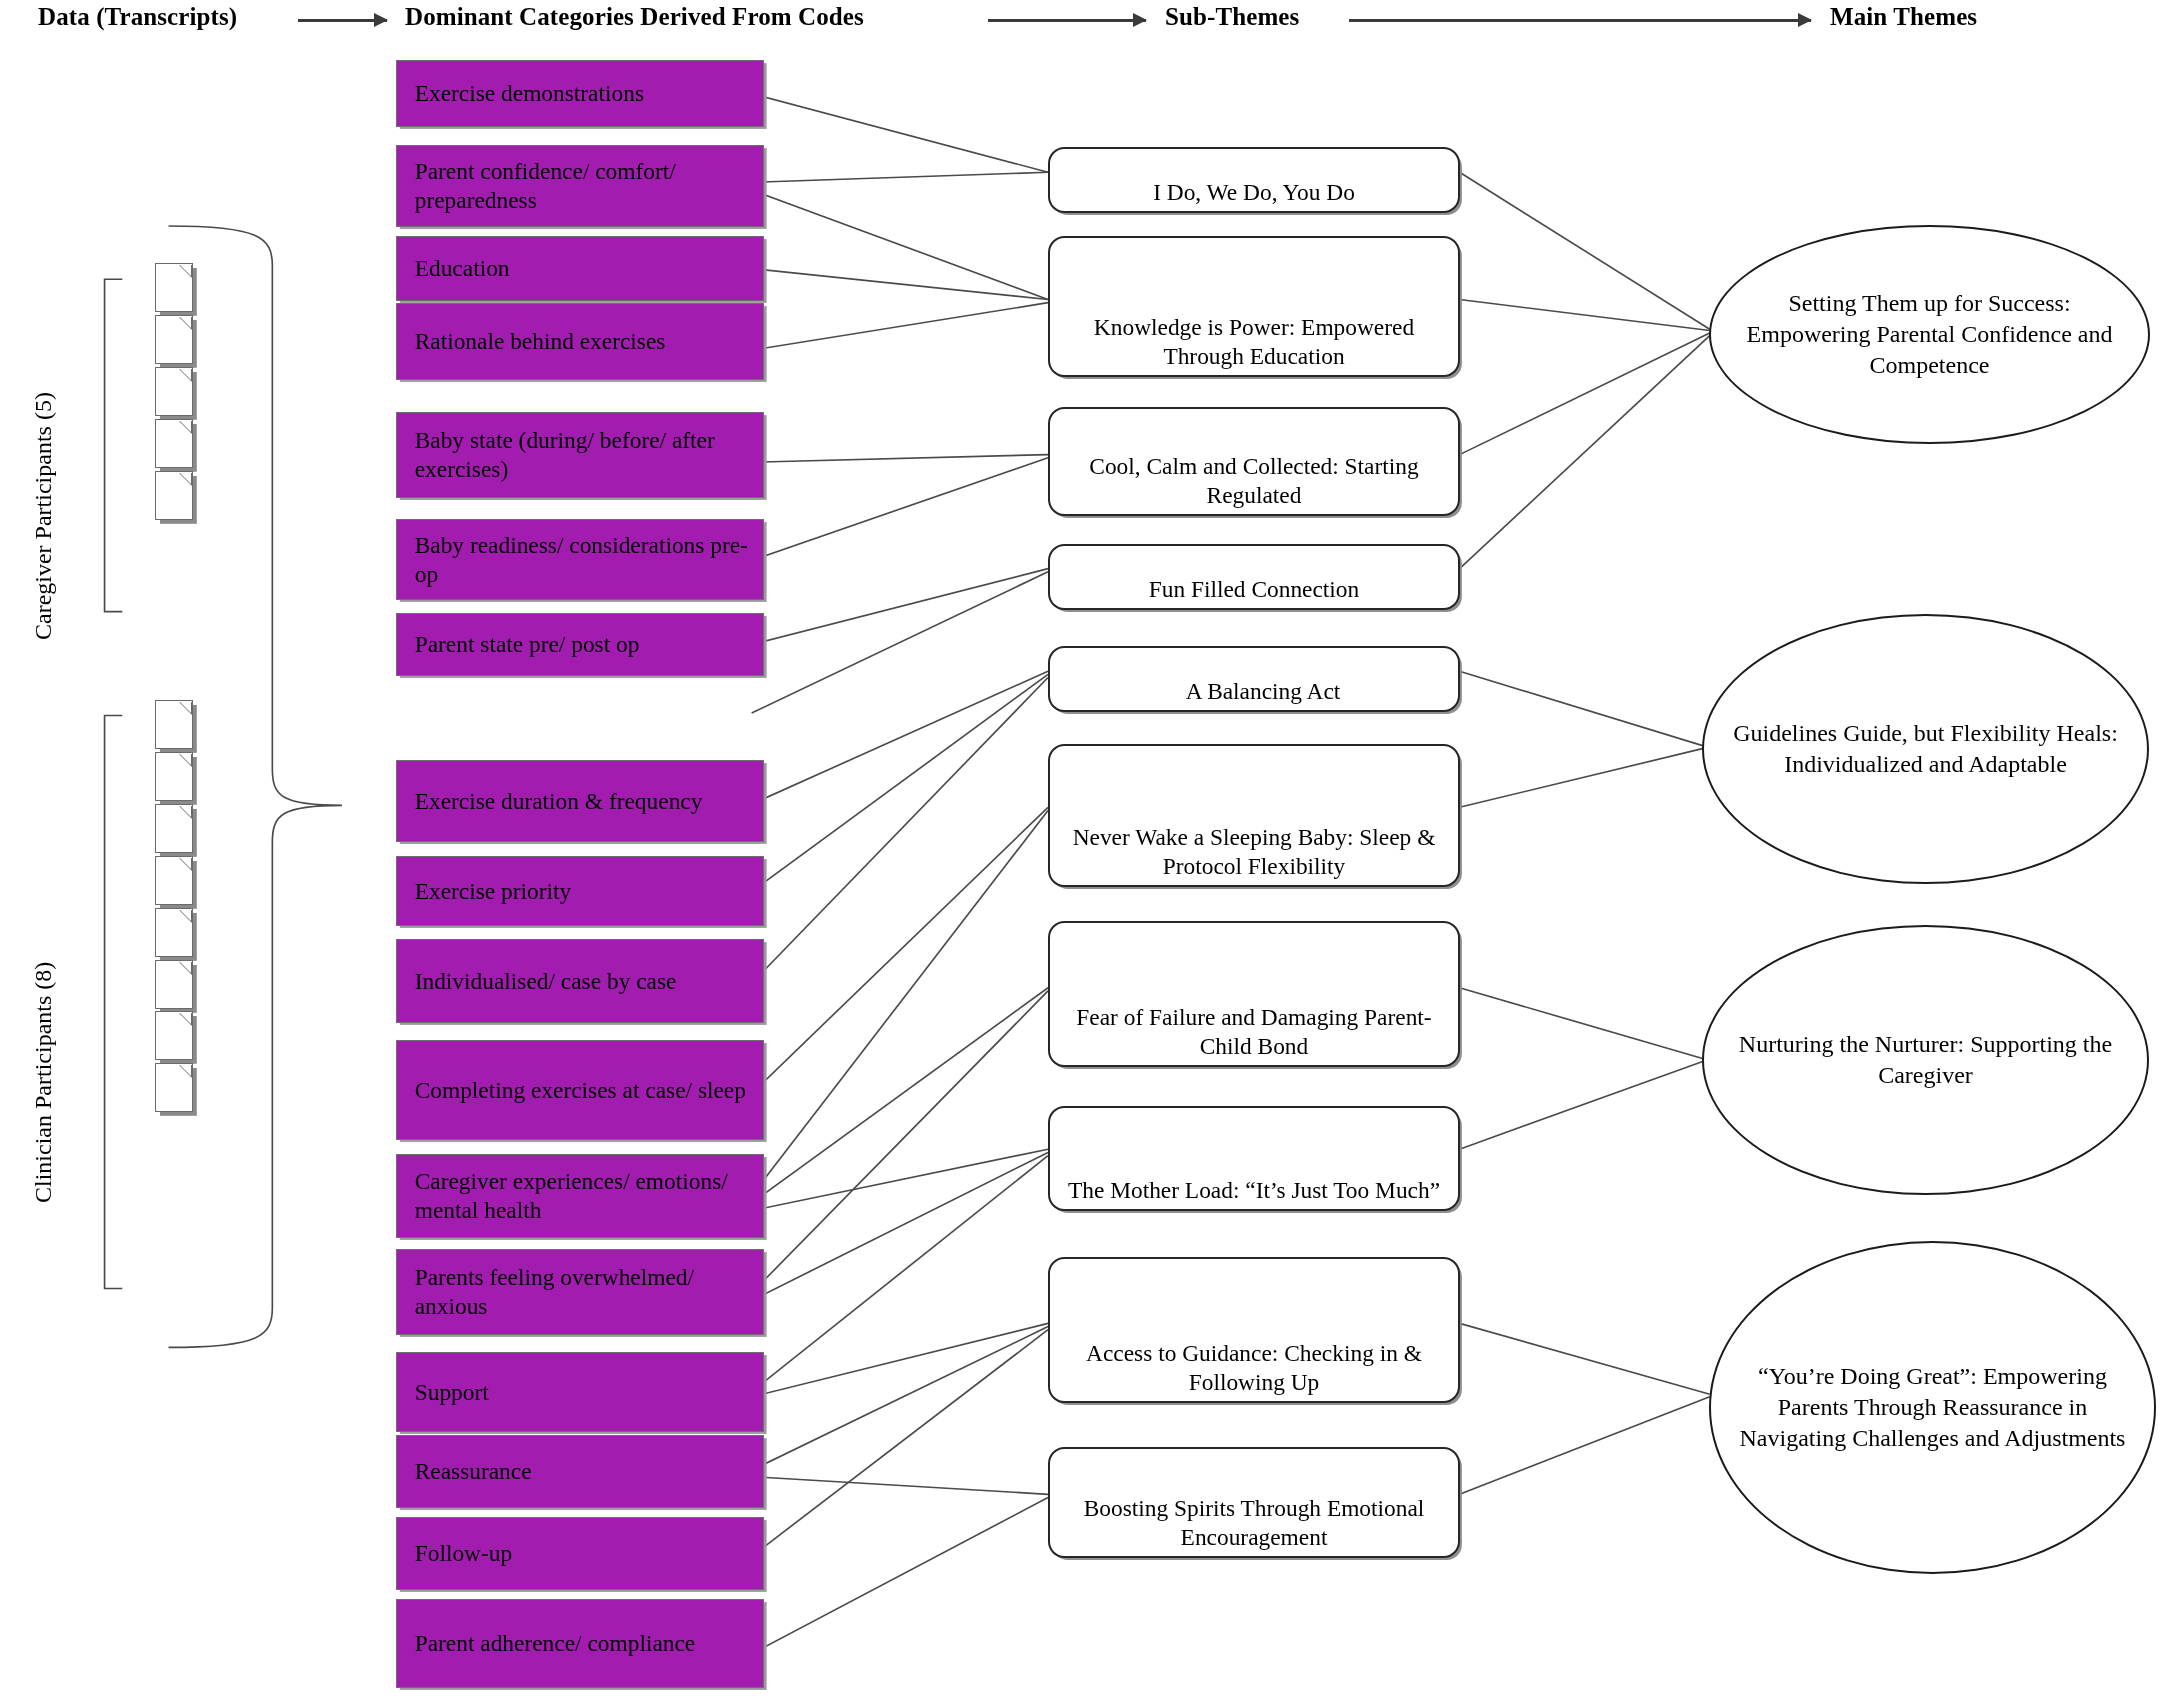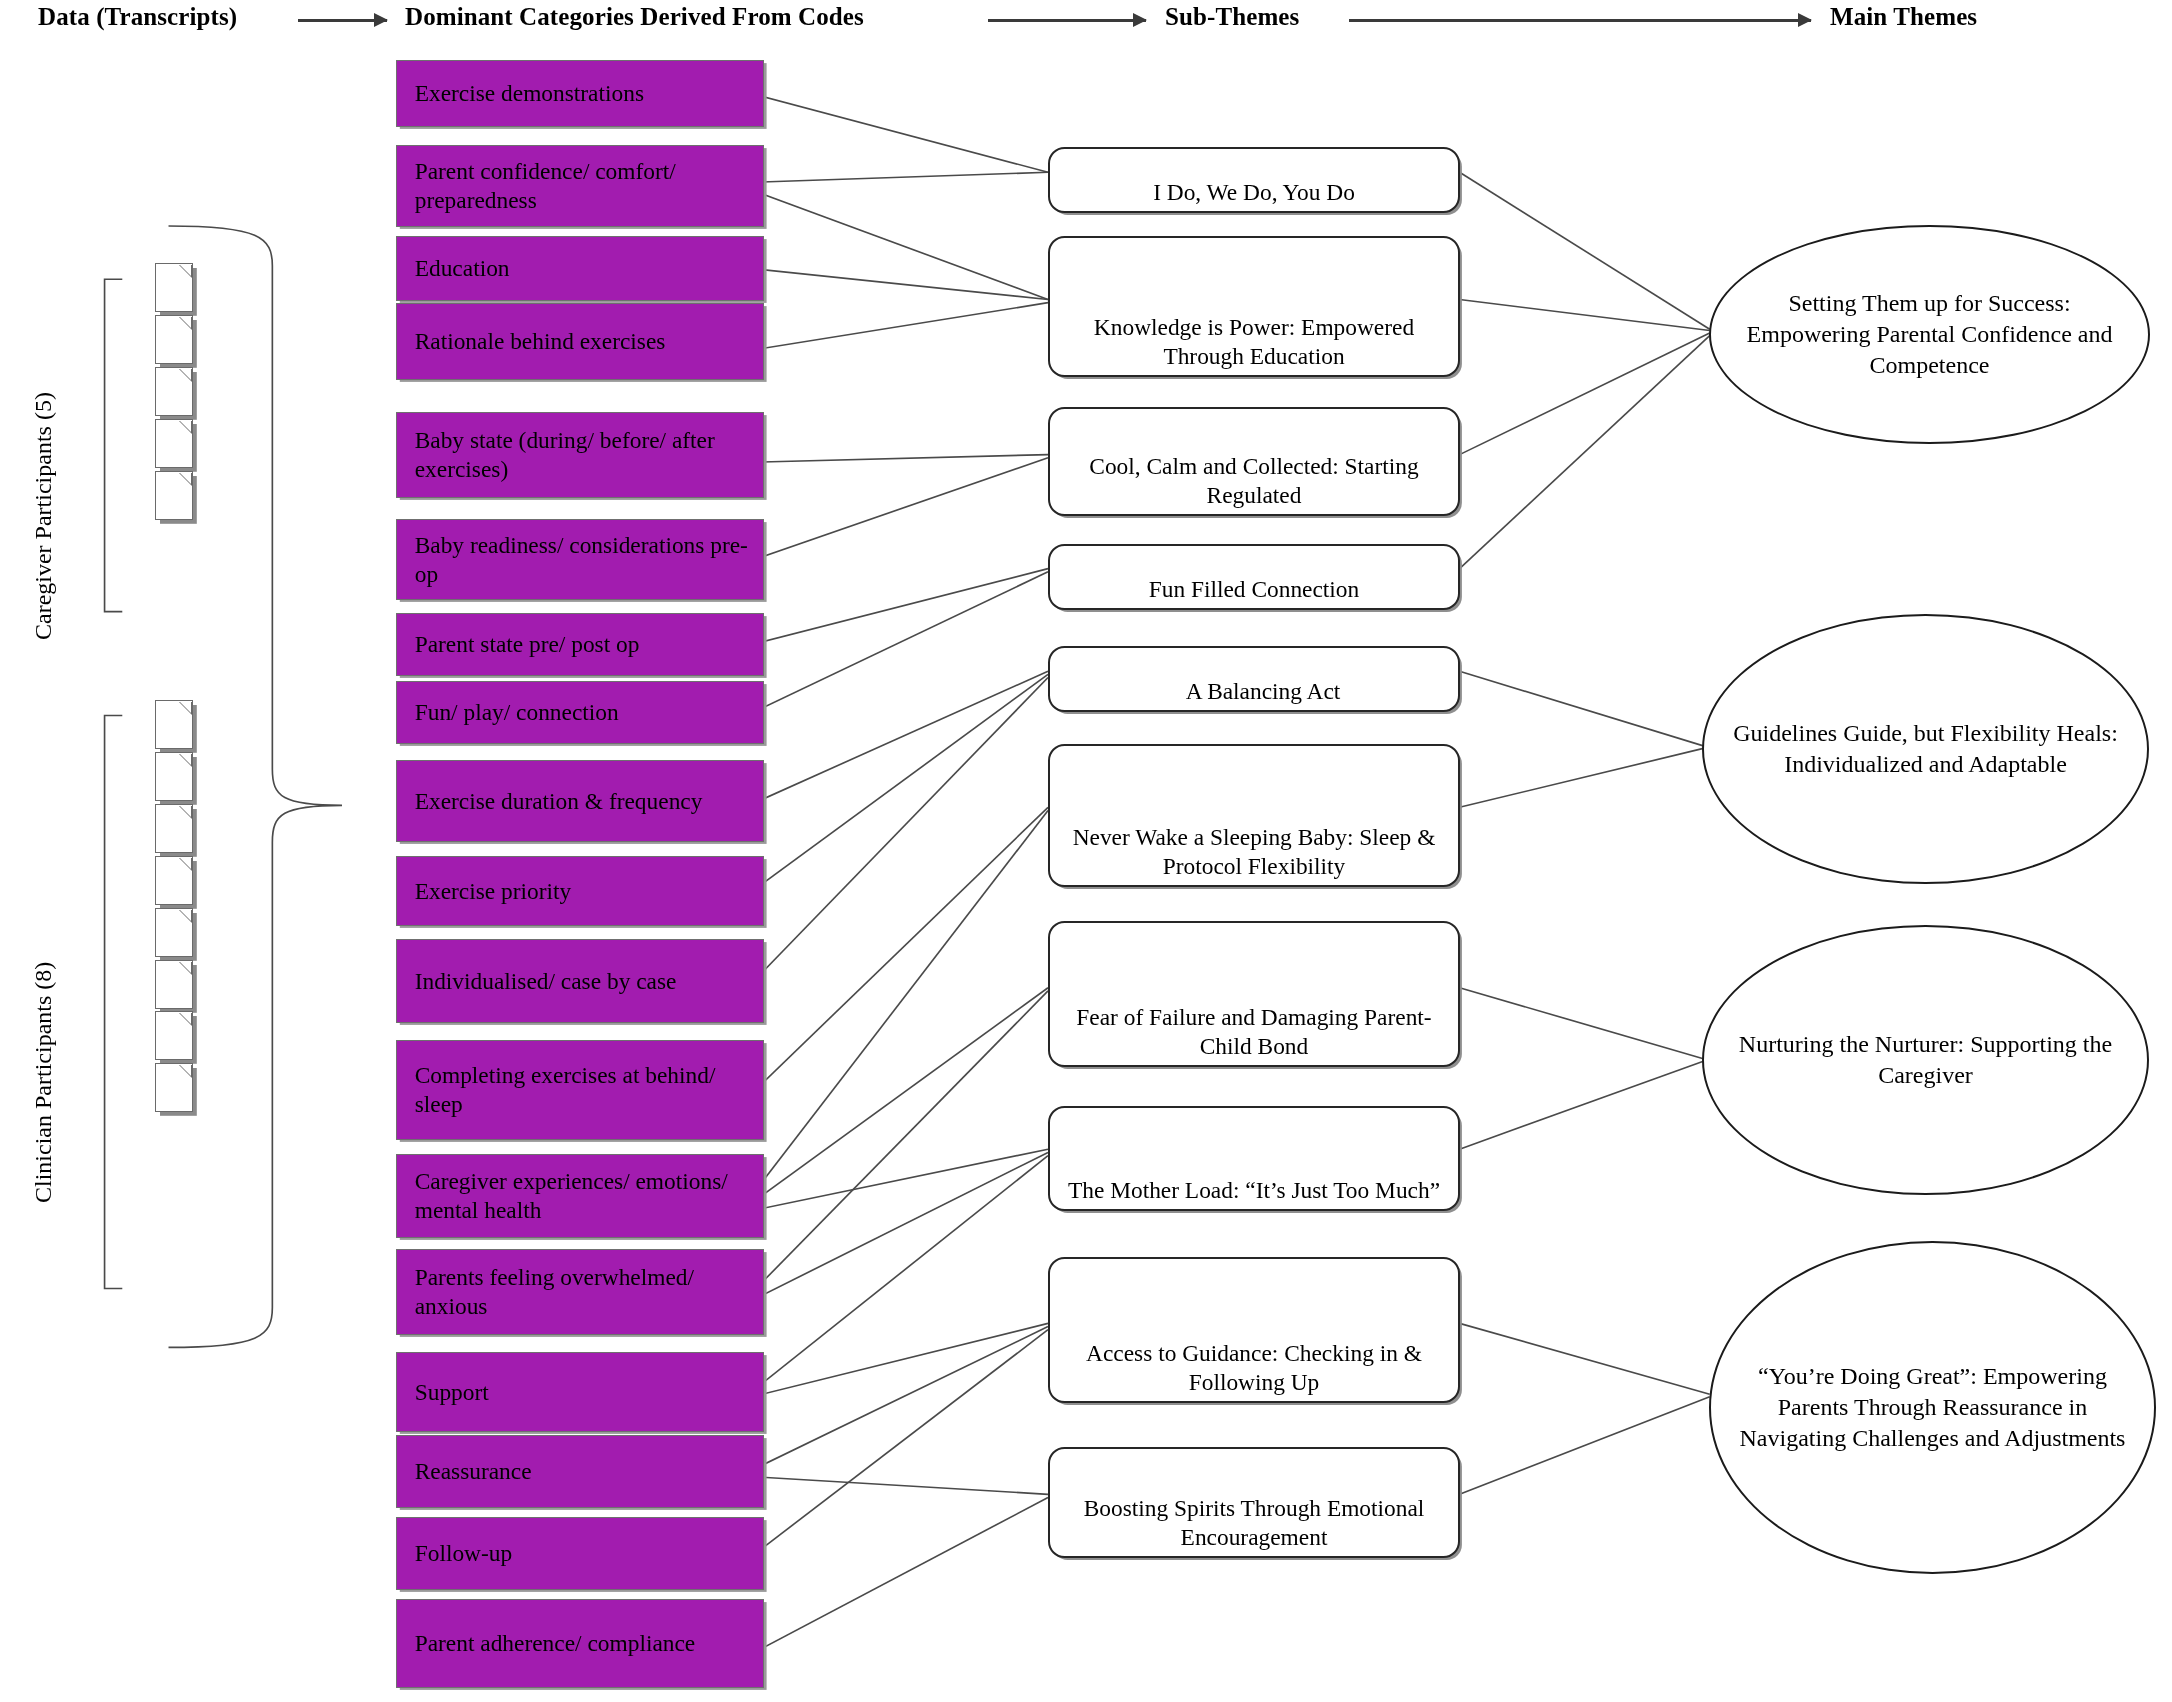--- a/index.html
+++ b/index.html
@@ -239,34 +239,31 @@
     </div>
   <div class="catbox" style="top:412px;height:86px;">
     <span>Baby state (during/ before/ after exercises)</span>
     </div>
   <div class="catbox" style="top:519px;height:81px;">
     <span>Baby readiness/ considerations pre-op</span>
     </div>
   <div class="catbox" style="top:613px;height:63px;">
     <span>Parent state pre/ post op</span>
     </div>
-  <div class="catbox" style="top:681px;height:63px;">
-    <span>Fun/ play/ connection</span>
-    </div>
   <div class="catbox" style="top:760px;height:82px;">
     <span>Exercise duration &amp; frequency</span>
     </div>
   <div class="catbox" style="top:856px;height:70px;">
     <span>Exercise priority</span>
     </div>
   <div class="catbox" style="top:939px;height:84px;">
     <span>Individualised/ case by case</span>
     </div>
   <div class="catbox" style="top:1040px;height:100px;">
-    <span>Completing exercises at behind/ sleep</span>
+    <span>Completing exercises at case/ sleep</span>
     </div>
   <div class="catbox" style="top:1154px;height:84px;">
     <span>Caregiver experiences/ emotions/ mental health</span>
     </div>
   <div class="catbox" style="top:1249px;height:86px;">
     <span>Parents feeling overwhelmed/ anxious</span>
     </div>
   <div class="catbox" style="top:1352px;height:80px;">
     <span>Support</span>
     </div>

